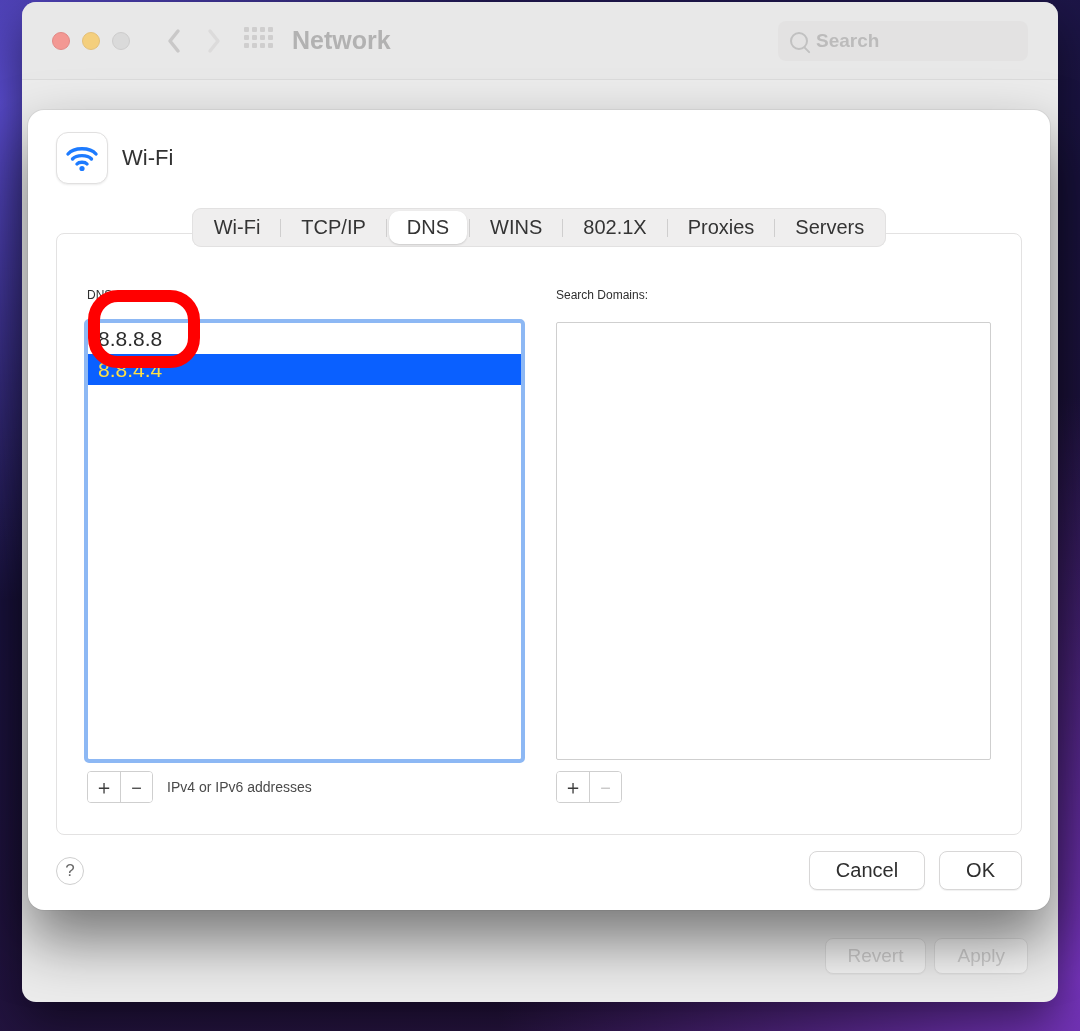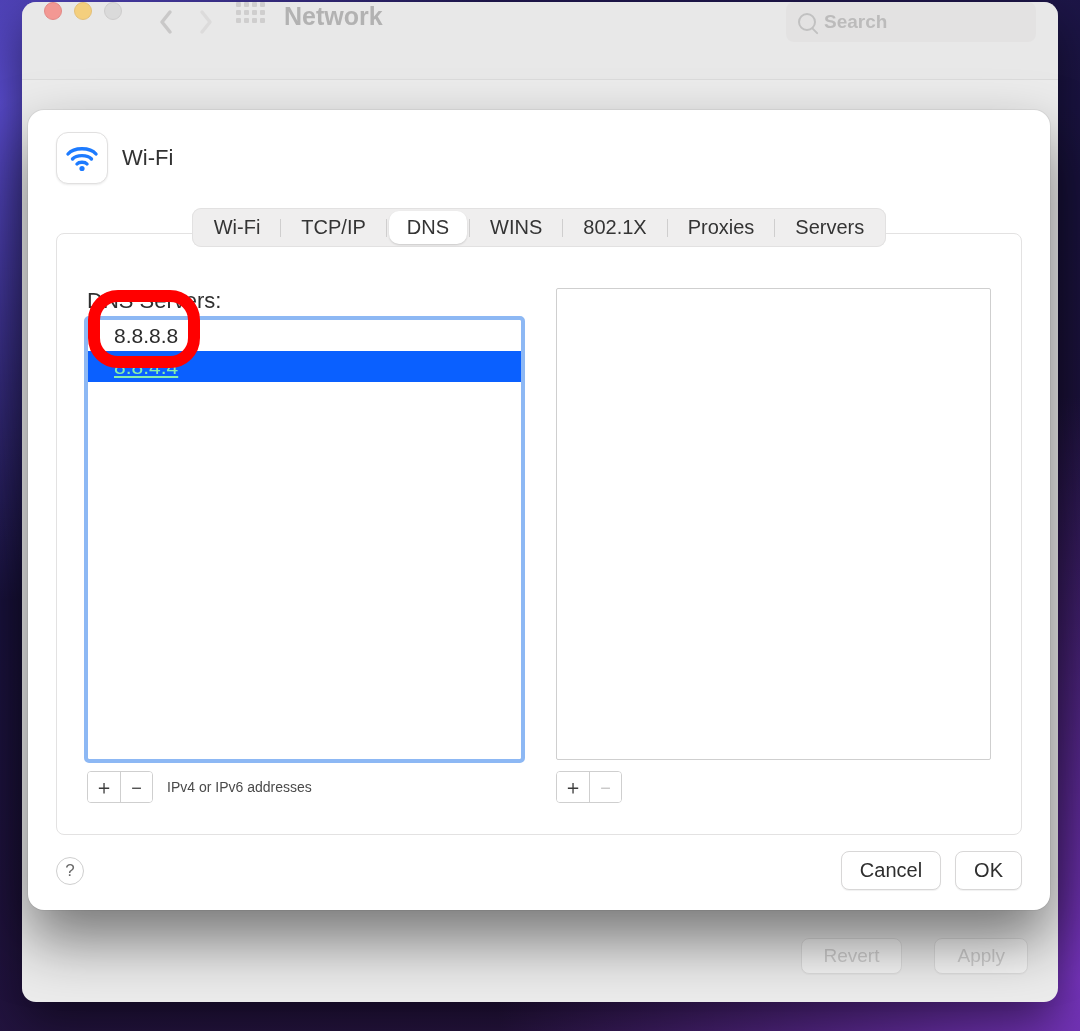--- a/index.html
+++ b/index.html
@@ -14,21 +14,21 @@
 
   
   .syspref{
     position:absolute;left:22px;top:2px;width:1036px;height:1000px;
     background:#ececec;border-radius:14px;box-shadow:0 20px 50px rgba(0,0,0,.5);
     overflow:hidden;
   }
   .titlebar{
     height:78px;width:100%;background:#e7e6e6;
     border-bottom:1px solid #d0d0d0;
-    display:flex;align-items:flex-start;padding:0 22px;gap:0;
+    display:flex;align-items:center;padding:0 30px;gap:0;
     filter:grayscale(0.05);
   }
   .traffic{display:flex;gap:12px;margin-right:24px;}
   .tl{width:18px;height:18px;border-radius:50%;}
   .tl.red{background:#ff5f57;border:1px solid #e24640;}
   .tl.yel{background:#febc2e;border:1px solid #e1a326;}
   .tl.grn{background:#cfcfcf;border:1px solid #b9b8b8;}
   .navbtn{width:40px;height:40px;display:flex;align-items:center;justify-content:center;color:#b7b6b6;font-size:30px;}
   .grid-icon{width:28px;height:28px;margin:0 14px 0 10px;display:grid;grid-template-columns:repeat(4,5px);grid-template-rows:repeat(3,5px);gap:3px;}
   .grid-icon span{background:#bcbbbb;border-radius:1px;}
@@ -38,21 +38,21 @@
     width:250px;height:40px;background:#dedddd;border-radius:8px;
     display:flex;align-items:center;padding:0 12px;gap:8px;color:#9d9c9c;font-size:19px;font-weight:bold;
   }
   .search-ic{width:18px;height:18px;border:2px solid #a6a5a5;border-radius:50%;position:relative;}
   .search-ic::after{content:"";position:absolute;width:2px;height:8px;background:#a6a5a5;transform:rotate(-45deg);bottom:-6px;right:-2px;border-radius:2px;}
 
   
   .dim-overlay{position:absolute;inset:0;pointer-events:none;}
 
   .bottom-buttons{
-    position:absolute;right:30px;bottom:28px;display:flex;gap:32px;
+    position:absolute;right:30px;bottom:28px;display:flex;gap:8px;
   }
   .mac-btn{
     background:#fdfdfd;border:1px solid #d6d5d5;border-radius:8px;
     padding:6px 22px;font-size:19px;color:#bcbbbb;
     box-shadow:0 1px 1px rgba(0,0,0,.05);
   }
 
   
   .sheet{
     position:absolute;left:28px;top:110px;width:1022px;height:800px;
@@ -79,39 +79,39 @@
   .tab{padding:5px 18px;font-size:20px;color:#343434;border-radius:7px;cursor:default;}
   .tab.sel{background:#ffffff;box-shadow:0 1px 2px rgba(0,0,0,.15);border-radius:10px;}
   .tab-sep{width:1px;height:18px;background:#cfcece;margin:0 2px;}
 
   .panel{
     flex:1;margin-top:0px;background:#ffffff;border:1px solid #e3e2e2;border-radius:8px;
     padding:54px 30px 30px;position:relative;
   }
   .columns{display:flex;gap:34px;height:100%;}
   .col{flex:1;display:flex;flex-direction:column;}
-  .col-label{font-size:22px;color:#2f2f2f;margin-bottom:5px;}
+  .col-label{font-size:12px;color:#2f2f2f;margin-bottom:20px;}
   .listbox{
     flex:1;border:1px solid #cfcfcf;border-radius:2px;background:#fff;overflow:hidden;
   }
   .listbox.focused{outline:4px solid #8db8f4;outline-offset:-1px;}
-  .row{padding:2px 26px;font-size:21px;color:#2b2b2b;line-height:27px;}
-  .row.sel{background:#0a60ff;color:#86efac;text-decoration:underline;}
+  .row{padding:2px 10px;font-size:21px;color:#2b2b2b;line-height:27px;}
+  .row.sel{background:#0a60ff;color:#fde047;}
   .below{display:flex;align-items:center;gap:14px;margin-top:10px;height:34px;}
   .pm{display:flex;border:1px solid #cfcfcf;border-radius:4px;overflow:hidden;}
   .pm button{width:32px;height:30px;background:#fff;border:none;font-size:20px;line-height:20px;color:#3b3b3b;display:flex;align-items:center;justify-content:center;}
   .pm button+button{border-left:1px solid #cfcfcf;}
   .pm button:disabled{color:#c4c3c3;}
   .hint{font-size:14px;color:#4a4a4a;}
 
   
   .sheet-foot{display:flex;align-items:center;gap:14px;margin-top:16px;}
   .help{width:28px;height:28px;border:1px solid #cfcfcf;border-radius:50%;display:flex;align-items:center;justify-content:center;font-size:17px;color:#6a6a6a;background:#fff;}
   .foot-spacer{flex:1;}
-  .sheet-btn{background:#ffffff;border:1px solid #d8d7d7;border-radius:8px;padding:7px 18px;font-size:20px;color:#2e2e2e;box-shadow:0 1px 1px rgba(0,0,0,.06);}
+  .sheet-btn{background:#ffffff;border:1px solid #d8d7d7;border-radius:8px;padding:7px 26px;font-size:20px;color:#2e2e2e;box-shadow:0 1px 1px rgba(0,0,0,.06);}
 
   
   .annot{
     position:absolute;left:88px;top:290px;width:112px;height:78px;
     border:12px solid #ff0000;border-radius:30px;pointer-events:none;z-index:10;
   }
 
   
   .syspref .faded{opacity:.6;}
 </style>
@@ -205,20 +205,21 @@
           </div>
         <div class="below">
           <div class="pm">
             <button>＋</button>
             <button>－</button>
           </div>
           <div class="hint">IPv4 or IPv6 addresses</div>
         </div>
       </div>
       <div class="col">
+        <div class="col-label">Search Domains:</div>
         <div class="listbox" id="sdlist"></div>
         <div class="below">
           <div class="pm">
             <button>＋</button>
             <button disabled="">－</button>
           </div>
         </div>
       </div>
     </div>
   </div>

